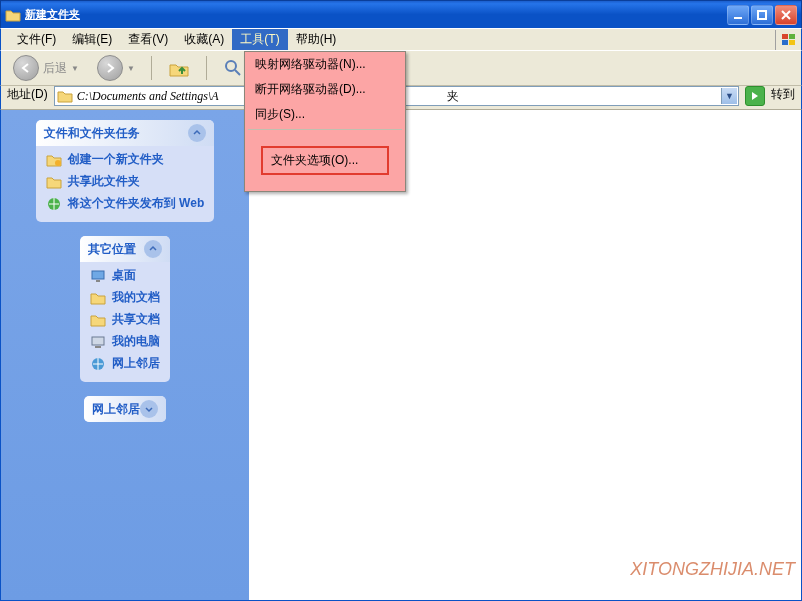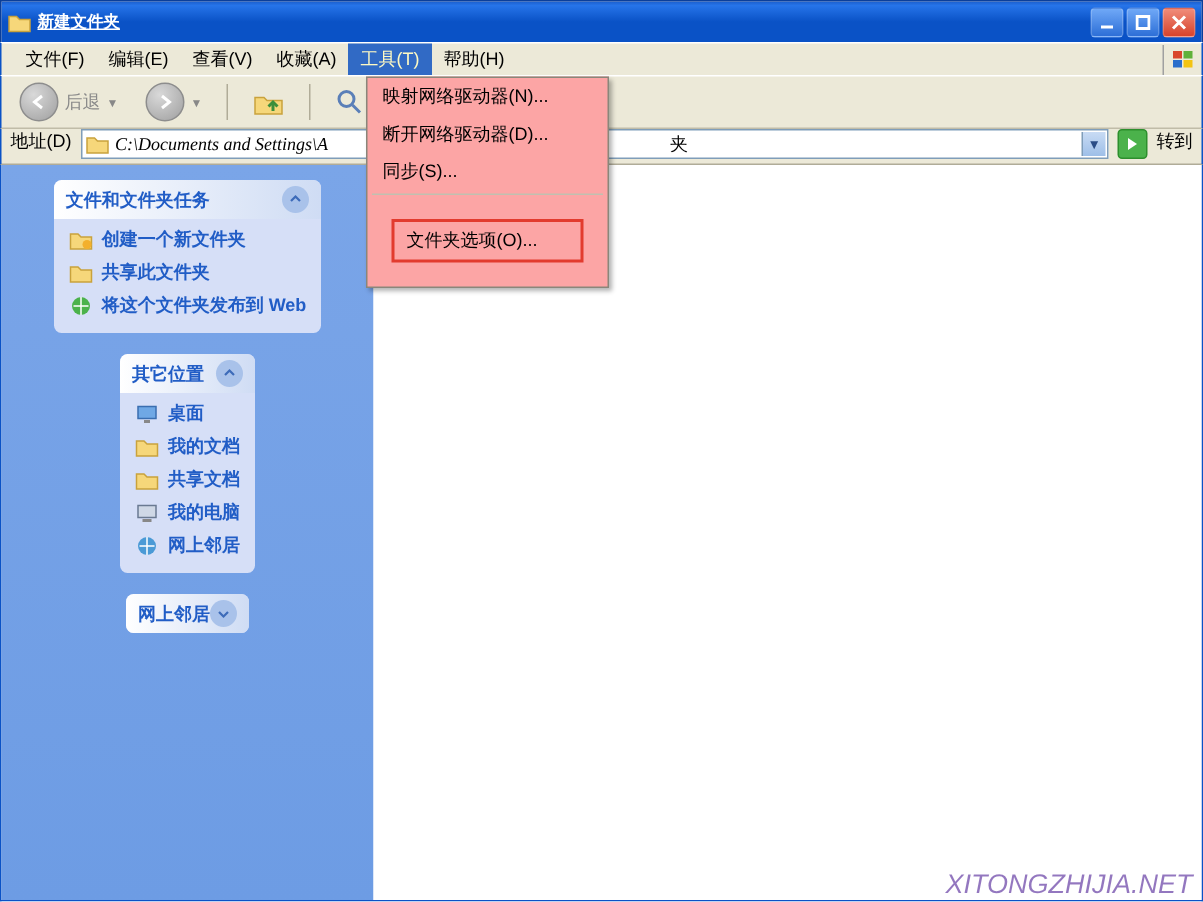--- a/index.html
+++ b/index.html
@@ -181,22 +181,22 @@
     color:#215dc6;
   }
   .task-link .ticon { width:16px; height:16px; flex-shrink:0; }
   .task-link .lbl { line-height:15px; }
   .content {
     flex:1; background:#fff;
   }
   
   svg { display:block; }
   .watermark {
-    position:absolute; right:6px; bottom:0;
-    font-size:18px; color:#4c1d95; font-style:italic;
+    position:absolute; right:6px; bottom:20px;
+    font-size:18px; color:#c2410c; font-style:italic;
     opacity:.6;
   }
 </style>
 </head>
 <body>
 
 <div class="titlebar">
   <span class="folder-tb-icon">
     <svg width="16" height="16">
         <path d="M1 4h5l2 2h7v8H1z" fill="#f6d77a" stroke="#c9a23c"></path>

